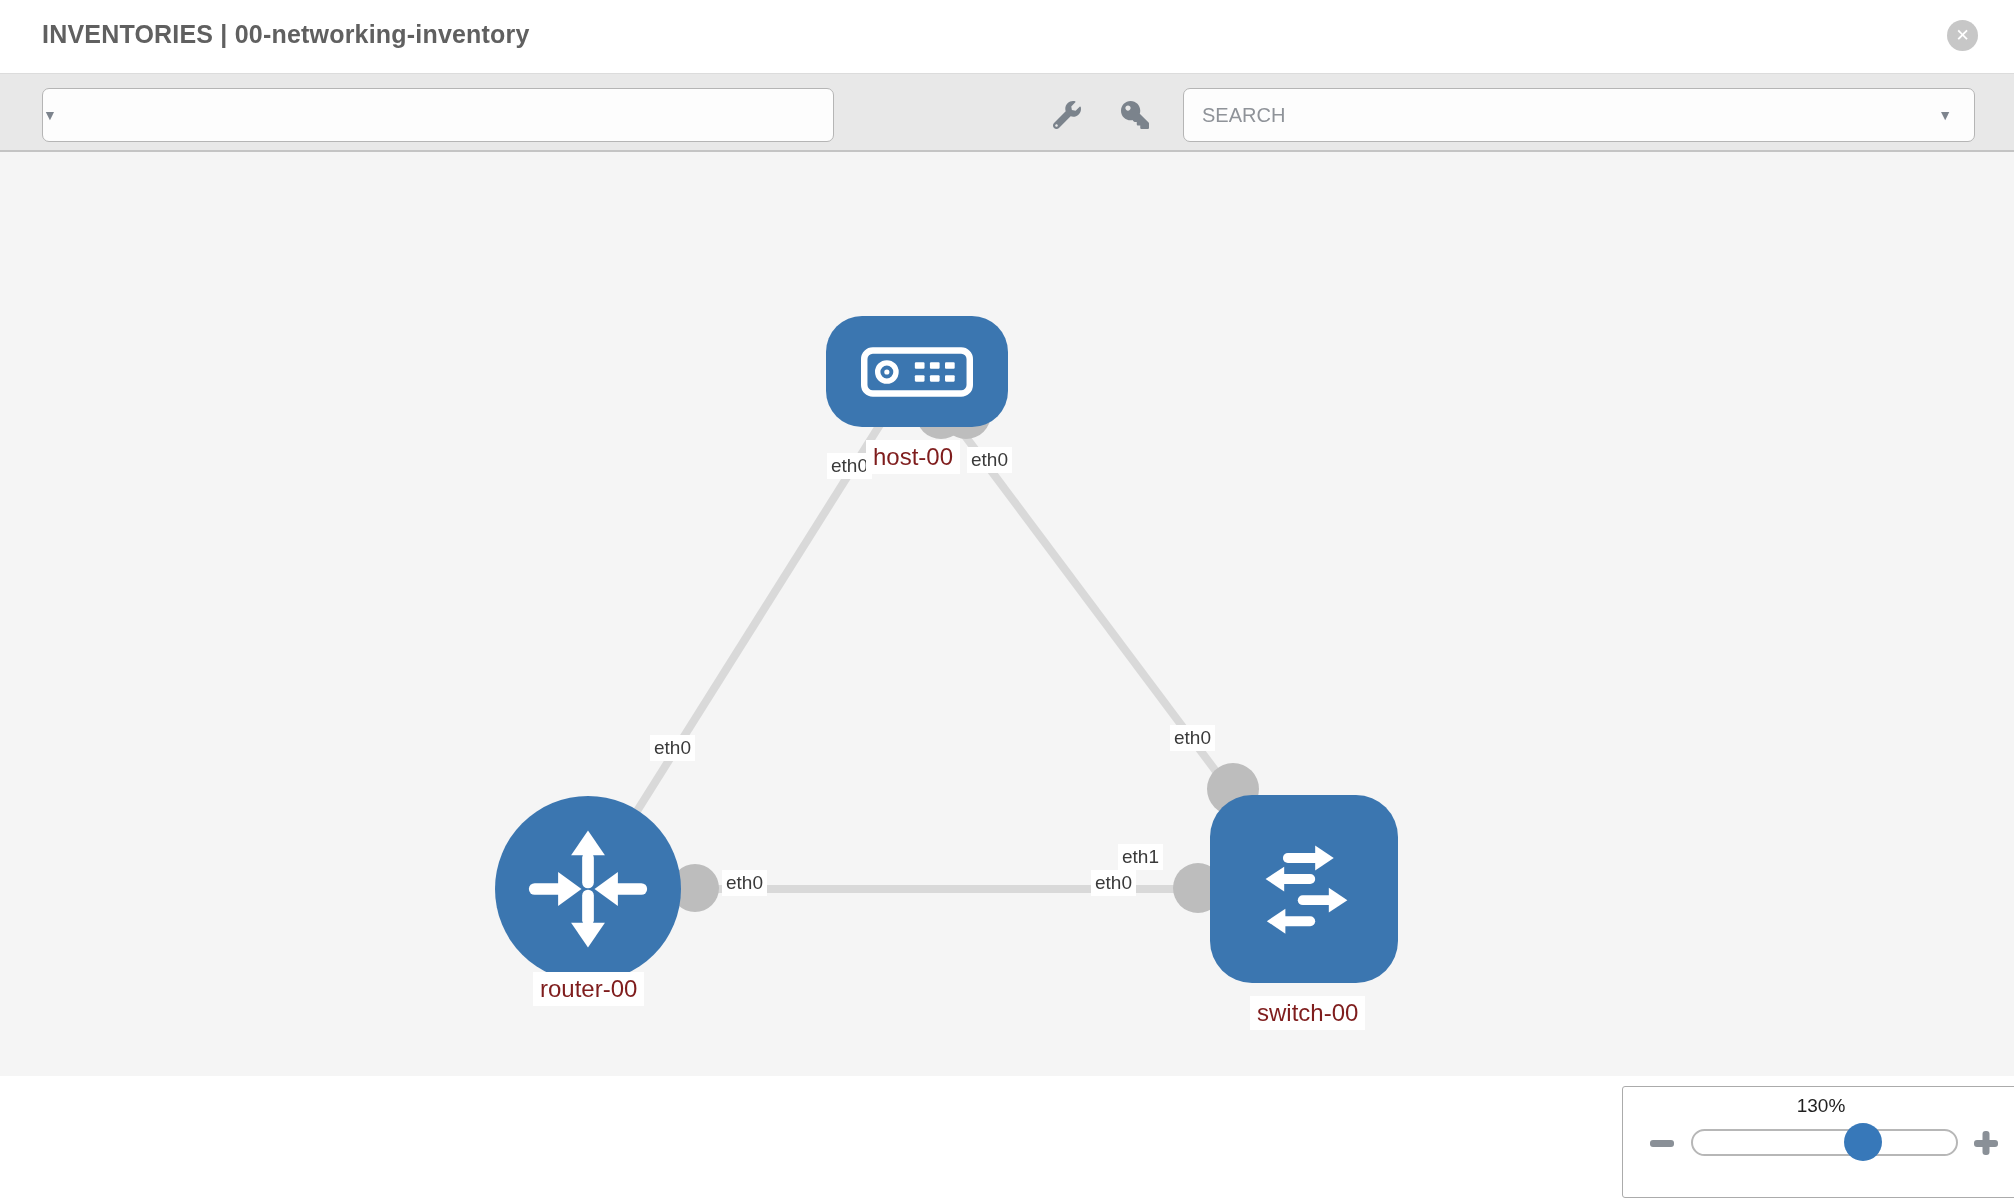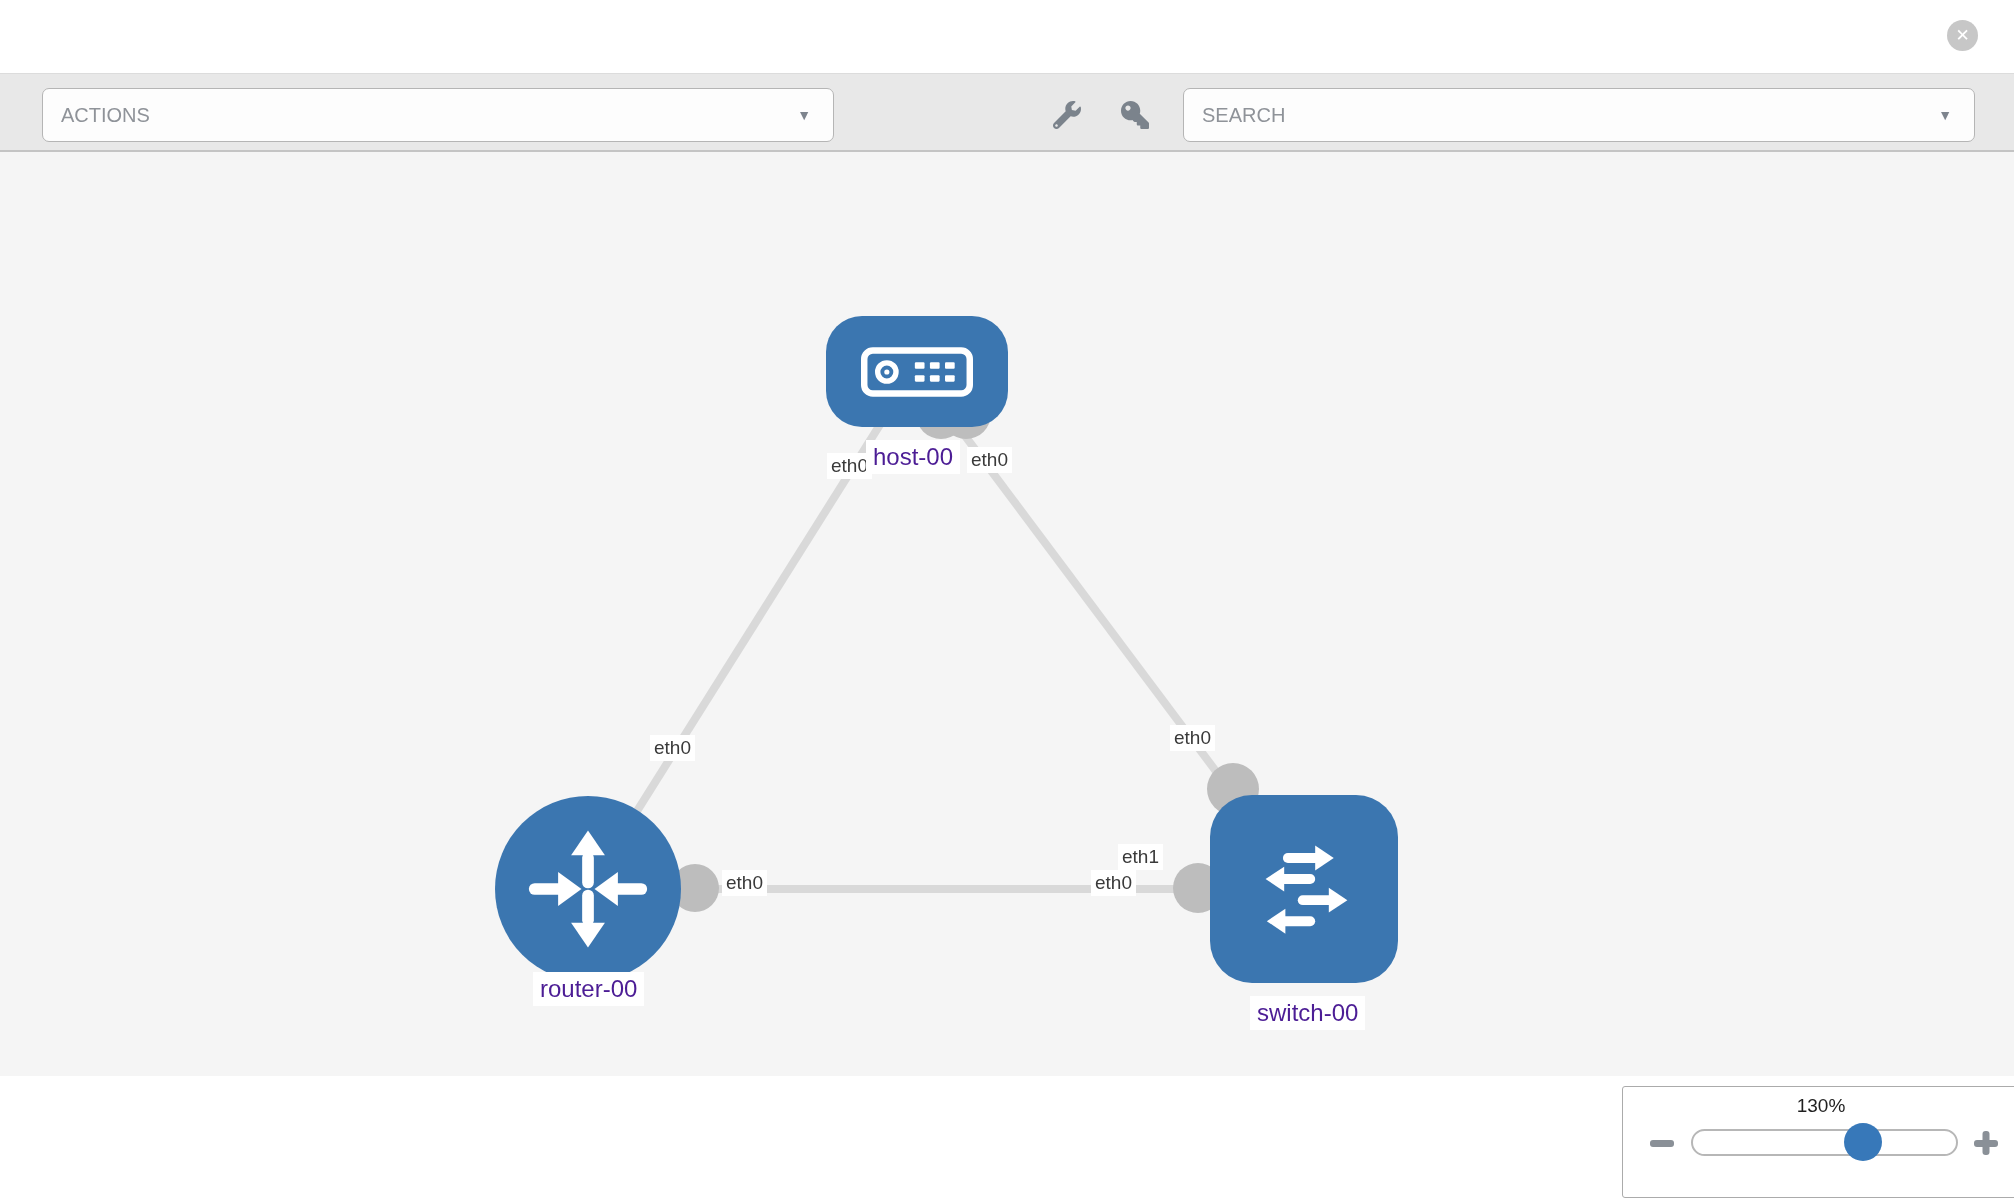--- a/index.html
+++ b/index.html
@@ -48,21 +48,21 @@
   
   .canvas{
     position:absolute;left:0;top:152px;width:2014px;height:924px;background:#f5f5f5;
   }
   .edges-svg{position:absolute;left:0;top:0;z-index:1;}
   .node{position:absolute;z-index:3;background:#3b76b0;display:flex;align-items:center;justify-content:center;cursor:pointer;}
   .node-host{left:826px;top:164px;width:182px;height:111px;border-radius:36px;}
   .node-router{left:495px;top:644px;width:186px;height:186px;border-radius:50%;}
   .node-switch{left:1210px;top:643px;width:188px;height:188px;border-radius:42px;}
   .node-label{
-    position:absolute;z-index:5;background:#ffffff;color:#4c1d95;
+    position:absolute;z-index:5;background:#ffffff;color:#7f1d1d;
     font-size:24px;padding:3px 7px;white-space:nowrap;cursor:default;
   }
   .iflabel{
     position:absolute;z-index:4;background:#ffffff;color:#3a3a3a;
     font-size:19px;padding:2px 4px;white-space:nowrap;cursor:default;
   }
   
   .zoom-panel{
     position:absolute;left:1622px;top:1086px;width:400px;height:112px;
     background:#ffffff;border:1px solid #ababab;border-radius:3px;box-sizing:border-box;z-index:6;
@@ -83,28 +83,28 @@
   }
   .zoom-handle{
     position:absolute;left:151px;top:-8px;width:38px;height:38px;border-radius:50%;
     background:#3778b9;cursor:grab;
   }
 </style>
 </head>
 <body>
 
 <div class="title-bar">
+  <div class="page-title">INVENTORIES | 00-networking-inventory</div>
   <div class="close-button">
     <span>✕</span>
   </div>
 </div>
 
 <div class="toolbar">
   <div class="select-box actions-box">
-    <span class="sel-label">ACTIONS</span>
     <span class="caret">▼</span>
   </div>
 
   <button class="tool-icon-btn" style="left:1050px;">
     <svg width="28" height="28" viewBox="0 0 512 512">
       <path fill="#7b838c" d="M507.7 109.1c-2.2-9-13.5-12.1-20.1-5.5l-74.4 74.4-67.9-11.3-11.3-67.9 74.4-74.4c6.6-6.6 3.4-17.9-5.7-20.2-47.4-11.7-99.6.9-136.6 37.9-39.6 39.6-50.5 97.1-34 147.2L18.7 402.8c-25 25-25 65.5 0 90.5s65.5 25 90.5 0l213.2-213.2c50.1 16.7 107.5 5.7 147.4-34.2 37.1-37.1 49.7-89.3 37.9-136.8zM64 472c-13.2 0-24-10.7-24-24 0-13.3 10.7-24 24-24s24 10.7 24 24c0 13.2-10.7 24-24 24z"></path>
     </svg>
   </button>
 
   <button class="tool-icon-btn" style="left:1118px;">

